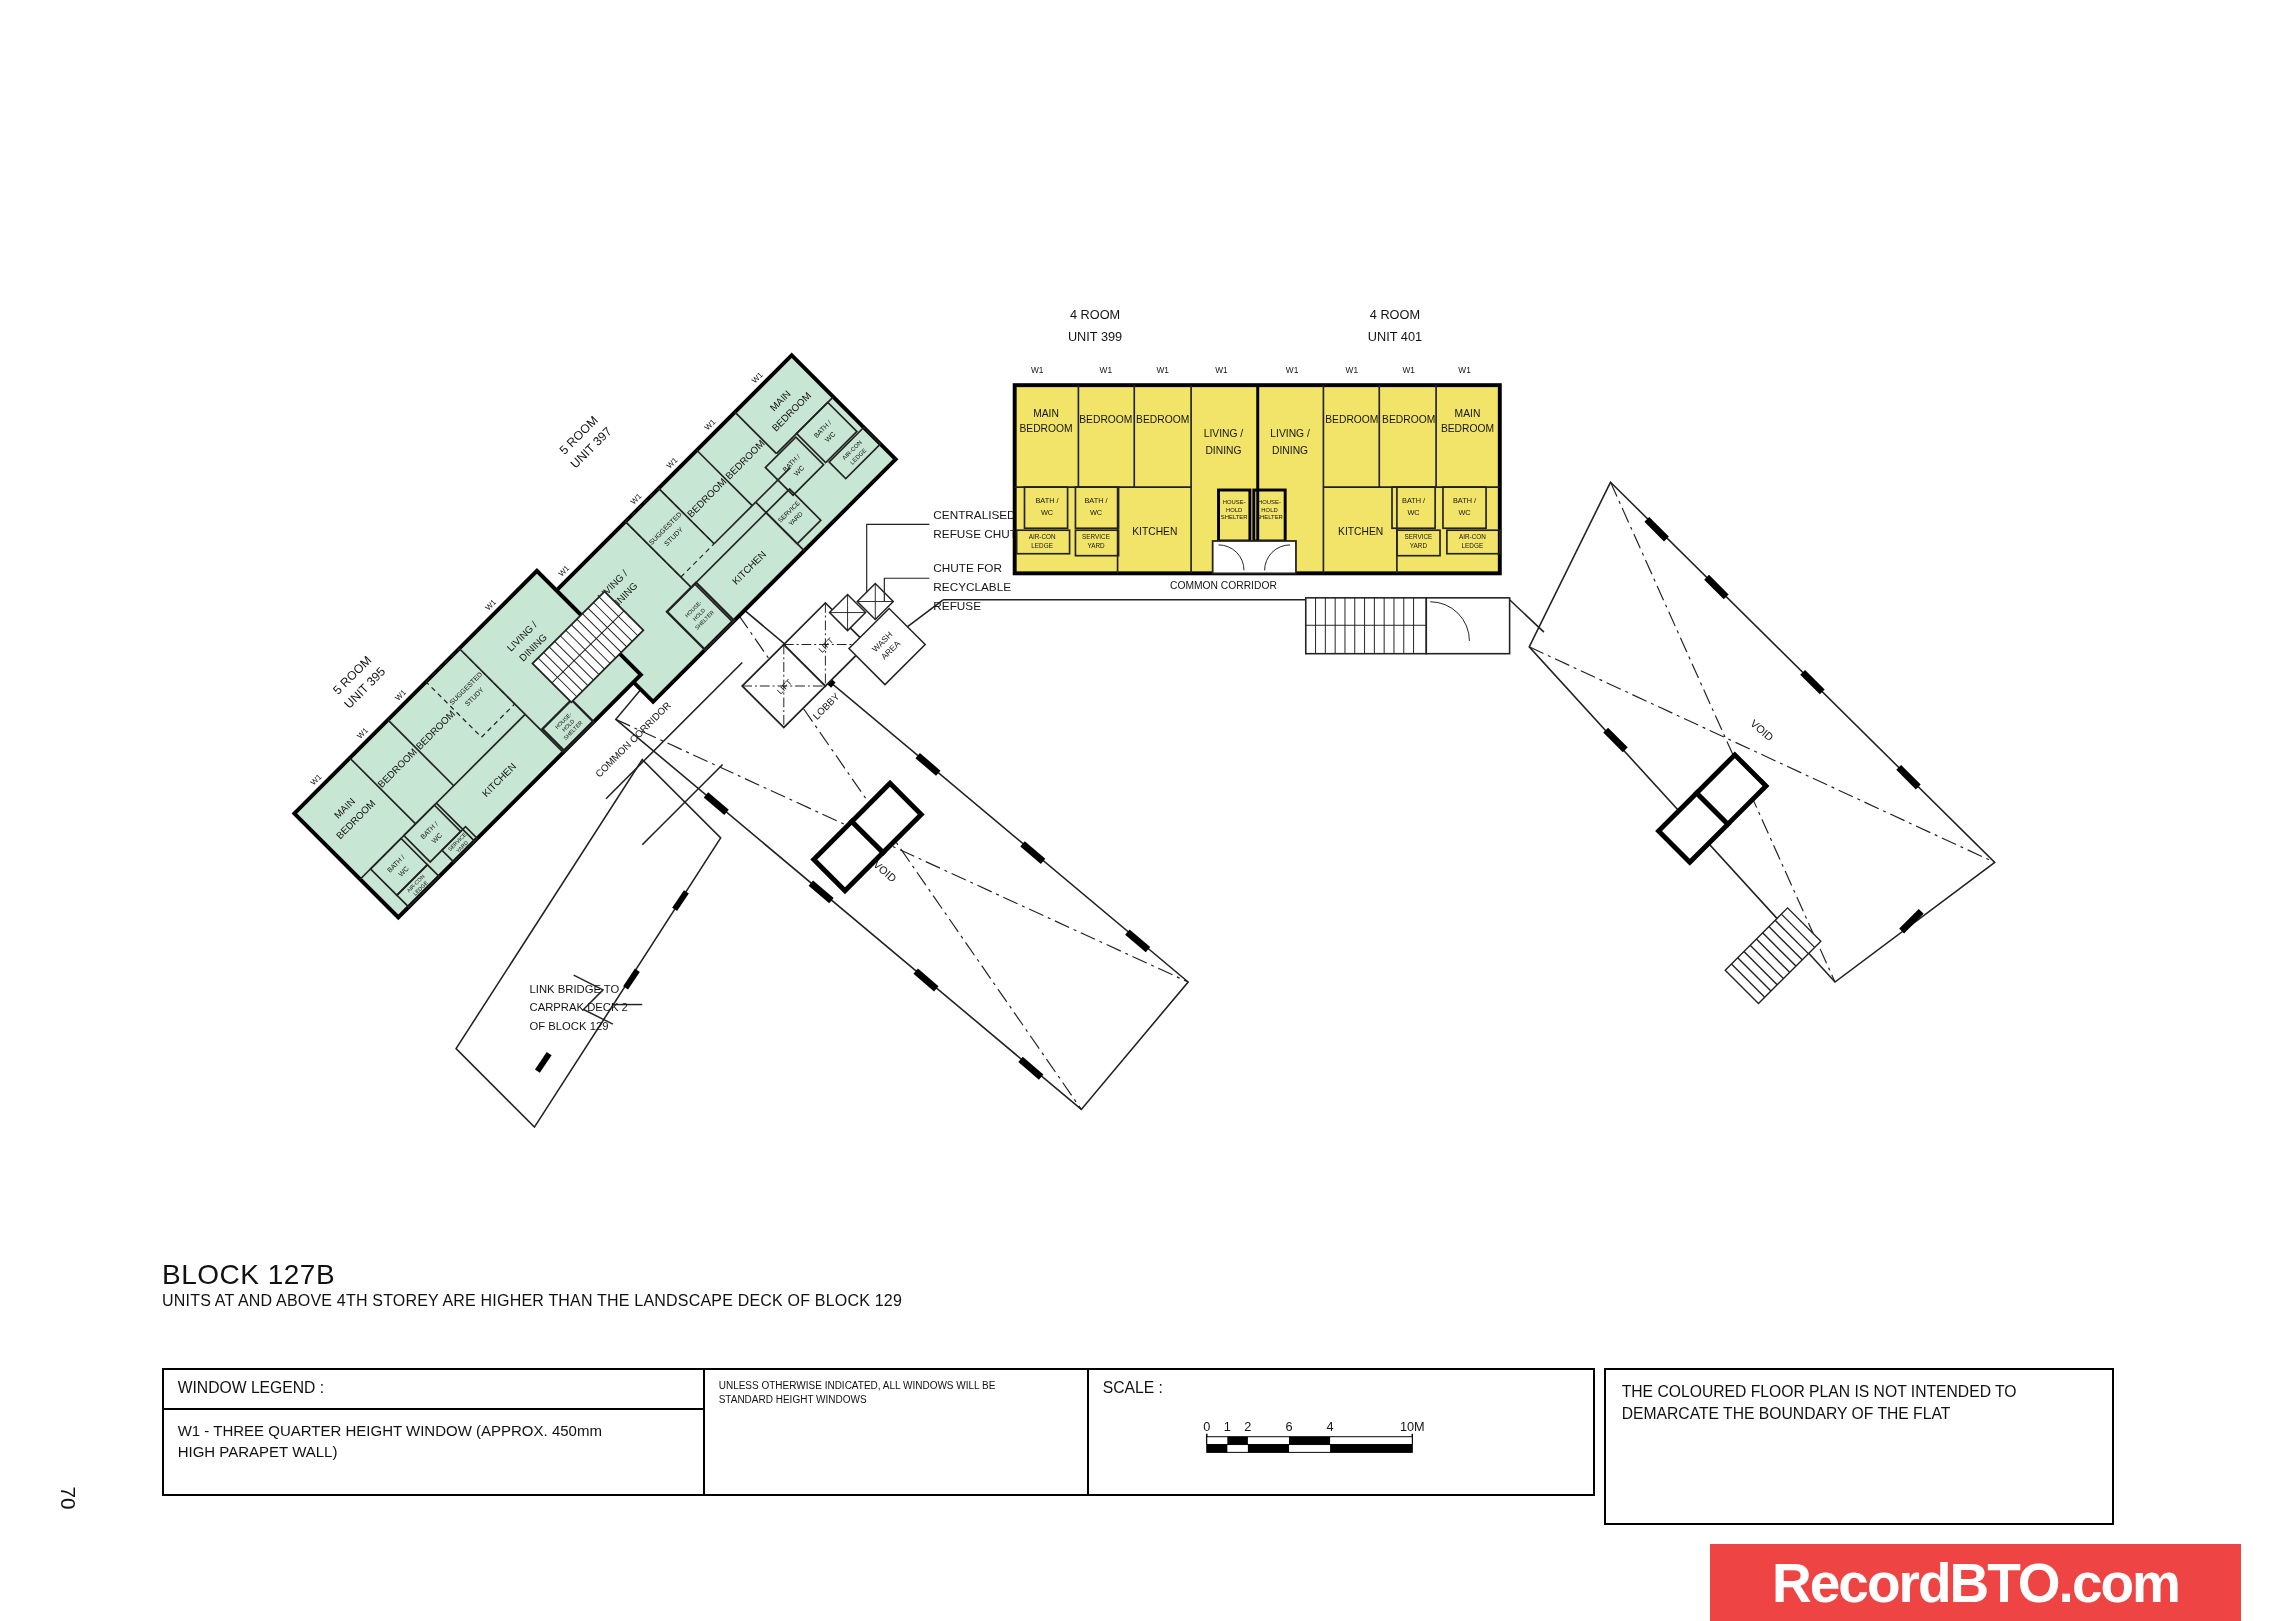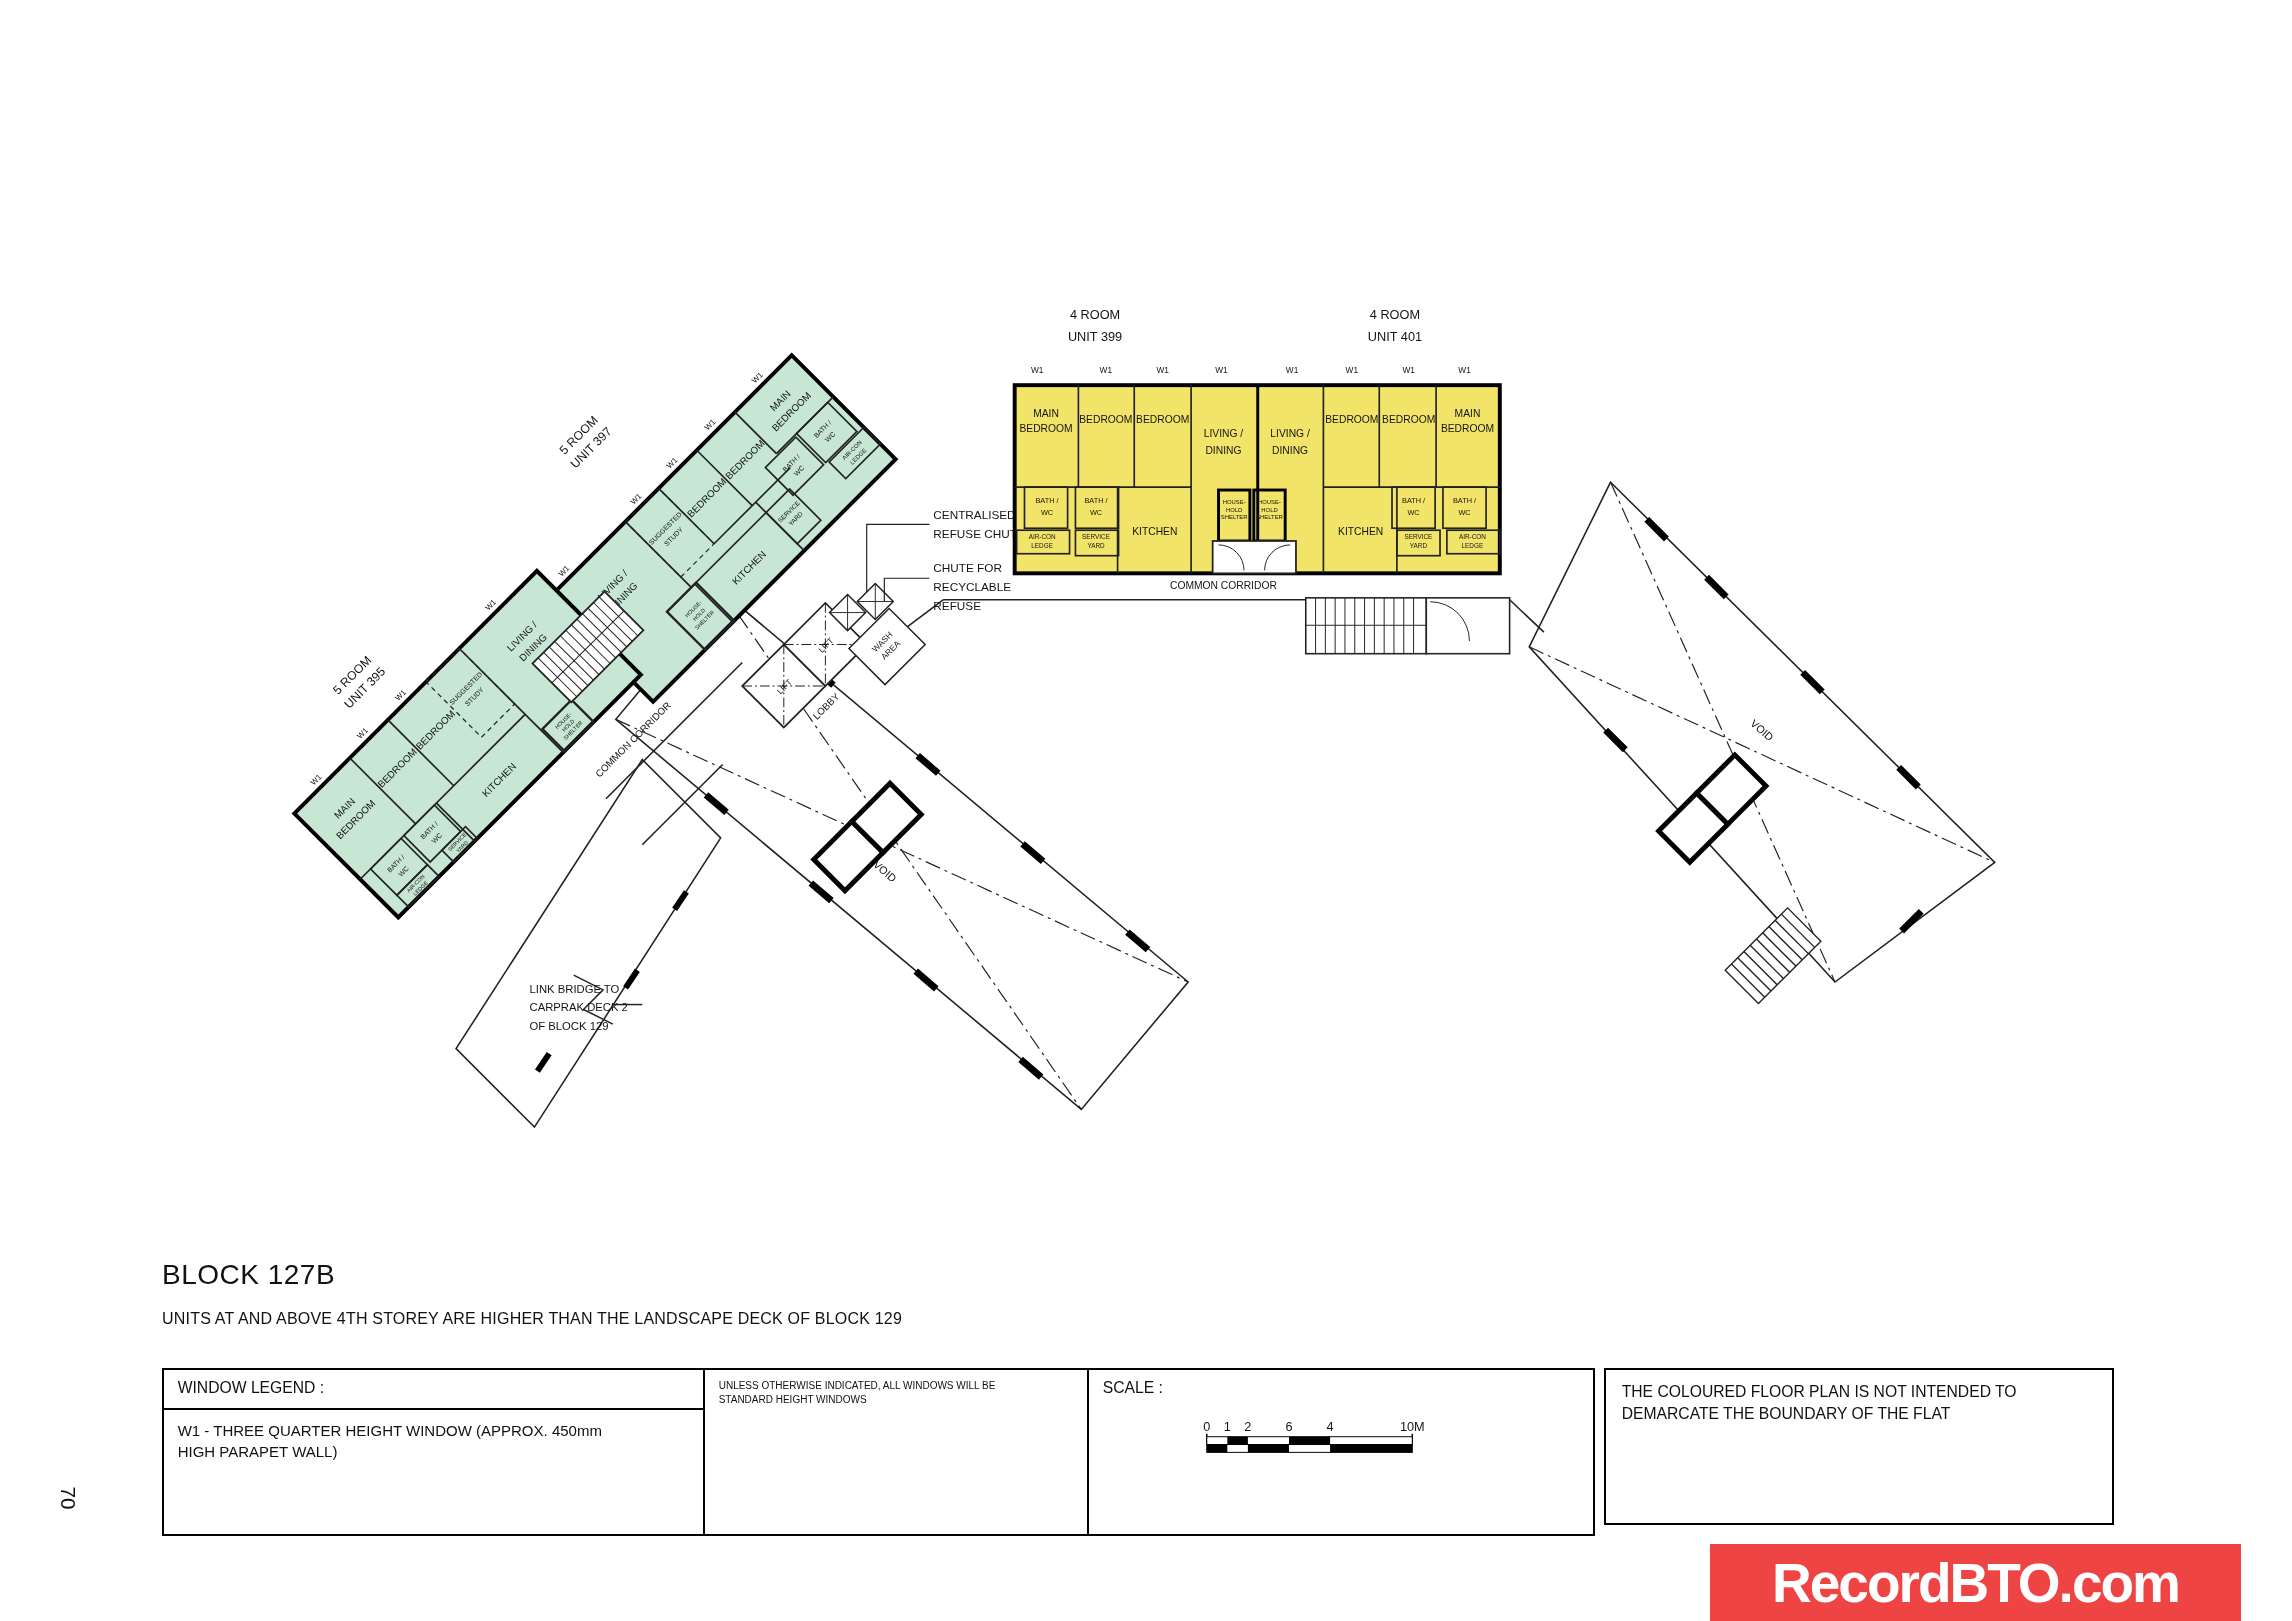--- a/index.html
+++ b/index.html
@@ -3,22 +3,22 @@
 <meta charset="utf-8">
 <style>
   html,body{margin:0;padding:0;background:#e8e8e8;}
   .page{position:relative;width:2293px;height:1621px;background:#ffffff;overflow:hidden;
         font-family:"Liberation Sans", sans-serif;color:#111;}
   .plan-svg{position:absolute;left:0;top:0;width:2293px;height:1621px;}
   svg text{fill:#141414;}
   .title-block{position:absolute;left:162px;top:1258px;}
   .title-main{font-size:28px;line-height:34px;letter-spacing:0.5px;}
   .title-sub{font-size:28px;line-height:34px;letter-spacing:0.5px;}
-  .title-note{font-size:16px;margin-top:18px;letter-spacing:0.2px;}
-  .legend{position:absolute;left:162px;top:1368px;width:1433px;height:168px;
+  .title-note{font-size:16px;margin-top:0;letter-spacing:0.2px;}
+  .legend{position:absolute;left:162px;top:1368px;width:1433px;height:128px;
           border:2.9px solid #000;box-sizing:border-box;}
   .lcell{position:absolute;top:0;height:100%;box-sizing:border-box;}
   .cell1{left:0;width:541px;border-right:2.9px solid #000;}
   .cell1-head{height:40px;border-bottom:2.9px solid #000;box-sizing:border-box;
               padding:8.8px 13.7px;font-size:15.7px;}
   .cell1-body{padding:9.8px 13.7px;font-size:15px;line-height:1.4;width:431px;}
   .cell2{left:541px;width:384px;border-right:2.9px solid #000;padding:8.8px 13.7px;
          font-size:10px;line-height:1.45;}
   .cell2-inner{width:328px;}
   .cell3{left:925px;width:505px;padding:8.8px 13.7px;font-size:15.7px;border-radius:31px;}

